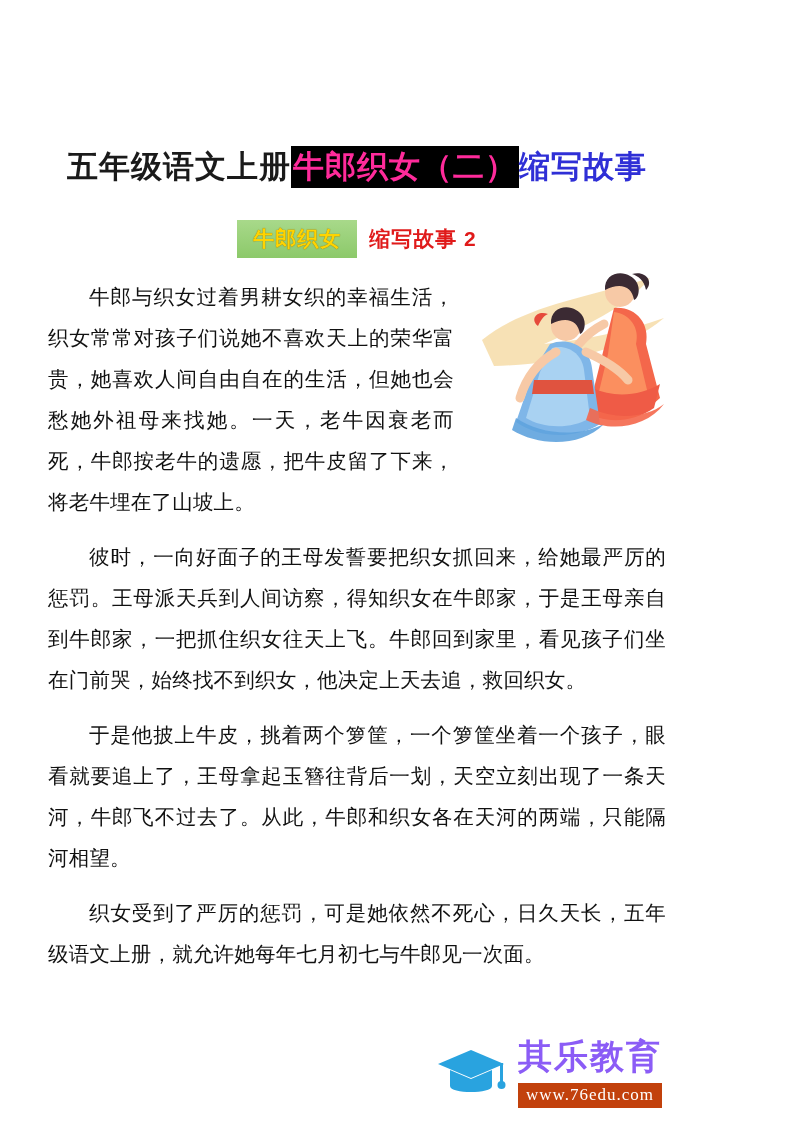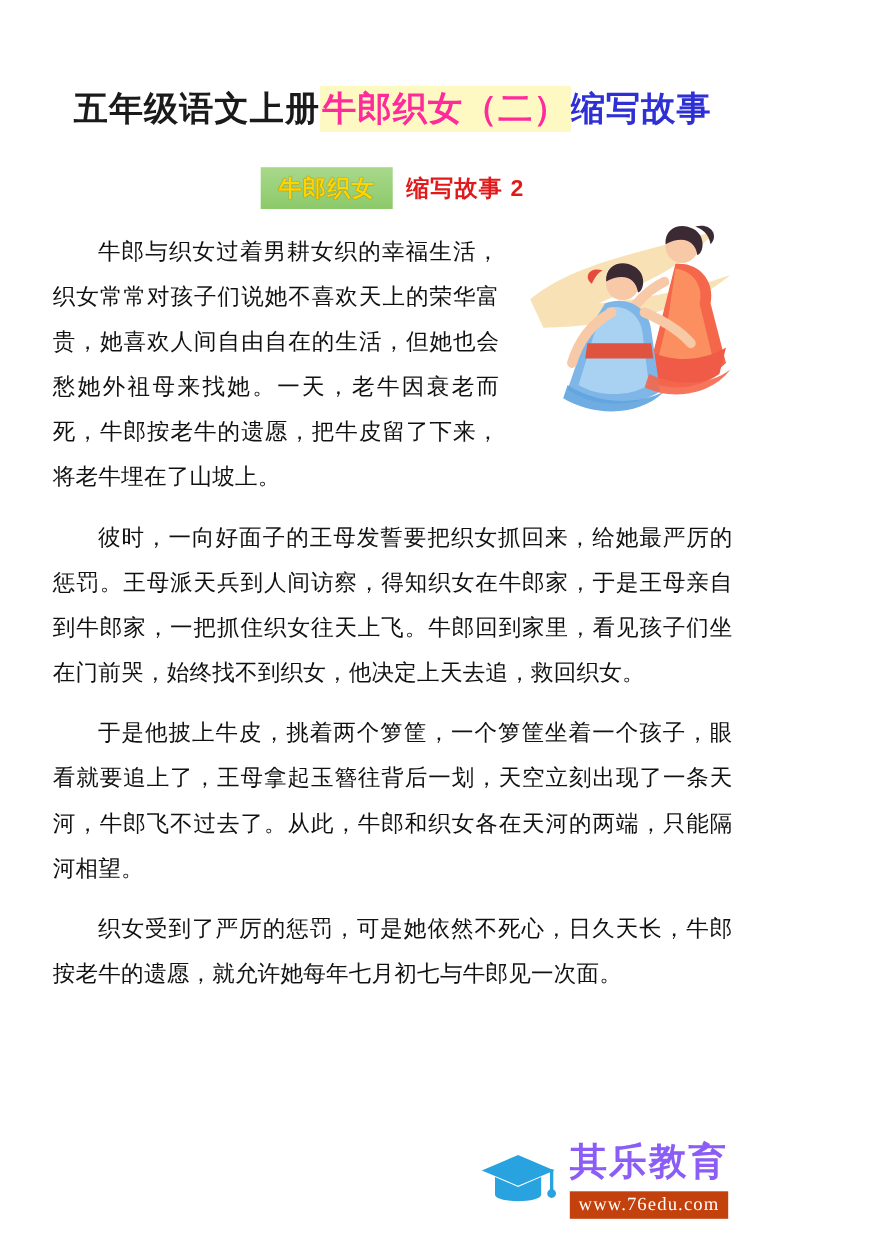--- a/index.html
+++ b/index.html
@@ -12,40 +12,40 @@
     background: #ffffff;
     font-family: "Liberation Sans", sans-serif;
     position: relative;
     overflow: hidden;
   }
   .page {
     position: relative;
     width: 714px;
     height: 1122px;
     box-sizing: border-box;
-    padding: 60px 48px 0 48px;
+    padding: 80px 48px 0 48px;
   }
 
   
   .title-row {
     display: flex;
     align-items: baseline;
     justify-content: center;
     white-space: nowrap;
     margin-top: 18px;
     margin-bottom: 4px;
   }
   .title-seg {
     font-size: 31px;
     font-weight: bold;
     letter-spacing: 1px;
     font-family: "Liberation Sans", sans-serif;
   }
   .title-a { color: #1a1a1a; }
-  .title-b { color: #ff2b9b; background: #fef9c3; padding: 0 2px; }
+  .title-b { color: #ff2b9b; background: #000000; padding: 0 2px; margin-top: 48px; }
   .title-c { color: #2f2fd6; }
 
   
   .subtitle-row {
     display: flex;
     align-items: center;
     justify-content: center;
     margin-top: 32px;
     margin-bottom: 10px;
   }
@@ -187,21 +187,21 @@
         </g>
 
         <path d="M52 170 C 76 186, 112 190, 140 176 C 116 200, 74 198, 48 182 Z" fill="#5fa3de" opacity="0.9"></path>
         <path d="M126 160 C 152 172, 182 170, 200 156 C 182 180, 146 184, 122 172 Z" fill="#f4674b" opacity="0.9"></path>
       </svg>
     </div>
 
     <p class="para wrap-right">牛郎与织女过着男耕女织的幸福生活，织女常常对孩子们说她不喜欢天上的荣华富贵，她喜欢人间自由自在的生活，但她也会愁她外祖母来找她。一天，老牛因衰老而死，牛郎按老牛的遗愿，把牛皮留了下来，将老牛埋在了山坡上。</p>
     <p class="para wrap-right">彼时，一向好面子的王母发誓要把织女抓回来，给她最严厉的惩罚。王母派天兵到人间访察，得知织女在牛郎家，于是王母亲自到牛郎家，一把抓住织女往天上飞。牛郎回到家里，看见孩子们坐在门前哭，始终找不到织女，他决定上天去追，救回织女。</p>
     <p class="para">于是他披上牛皮，挑着两个箩筐，一个箩筐坐着一个孩子，眼看就要追上了，王母拿起玉簪往背后一划，天空立刻出现了一条天河，牛郎飞不过去了。从此，牛郎和织女各在天河的两端，只能隔河相望。</p>
-    <p class="para">织女受到了严厉的惩罚，可是她依然不死心，日久天长，牛郎按老牛的遗愿，就允许她每年七月初七与牛郎见一次面。</p>
+    <p class="para">织女受到了严厉的惩罚，可是她依然不死心，日久天长，五年级语文上册，就允许她每年七月初七与牛郎见一次面。</p>
   </div>
 
   <div class="footer">
     <span class="logo-mark">
       <svg width="74" height="60" viewBox="0 0 74 60" xmlns="http://www.w3.org/2000/svg" aria-hidden="true">
         <path d="M37 6 L70 20 L37 34 L4 20 Z" fill="#29a3df"></path>
         <path d="M16 26 L16 42 C 16 50, 58 50, 58 42 L 58 26 L 37 35 Z" fill="#29a3df"></path>
         <rect x="66" y="19" width="3" height="20" fill="#29a3df"></rect>
         <circle cx="67.5" cy="41" r="4" fill="#29a3df"></circle>
       </svg>

